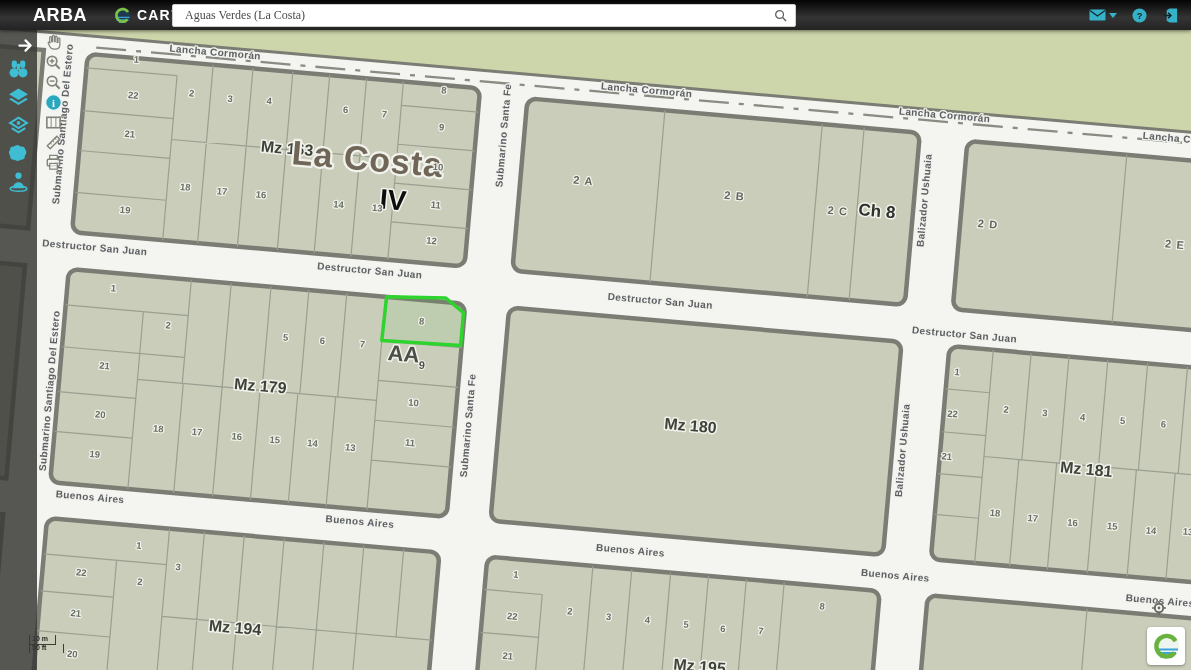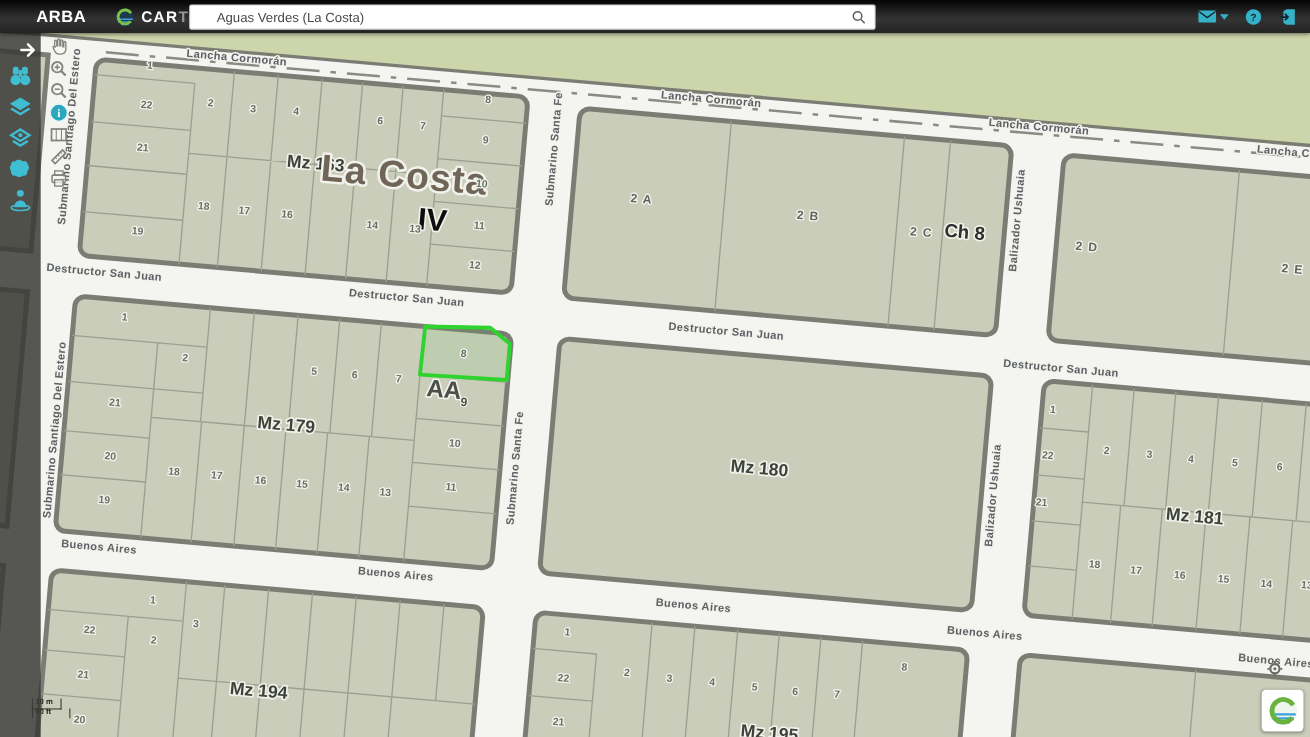--- a/index.html
+++ b/index.html
@@ -3,28 +3,28 @@
 <meta charset="utf-8">
 <style>
   html,body{margin:0;padding:0}
   body{width:1191px;height:670px;overflow:hidden;position:relative;
        font-family:"Liberation Sans",sans-serif;background:#f4f4f1}
 
   
   #topbar{position:absolute;left:0;top:0;width:1191px;height:30px;z-index:40;
           background:linear-gradient(180deg,#040404,#343434 58%,#232323);
           box-shadow:0 1px 4px rgba(0,0,0,.55);display:flex;align-items:center}
-  .brand{color:#fff;font-weight:bold;font-size:15px;margin-left:33px;letter-spacing:.5px}
+  .brand{color:#fff;font-weight:bold;font-size:18px;margin-left:33px;letter-spacing:.5px}
   .carto{display:flex;align-items:center;margin-left:26px;gap:5px}
   .carto-text{font-size:14px;font-weight:bold;letter-spacing:1.2px;color:#fff}
   .carto-text .dim{color:#969696;font-style:normal}
   .searchbox{position:absolute;left:172px;top:4px;width:622px;height:21px;background:#fff;
              border-radius:2px;border:1px solid #cfcfcf;display:flex;align-items:center}
   .searchbox input{flex:1;border:none;outline:none;background:transparent;font-size:12px;
-                   color:#4a4a4a;padding:0 24px;font-family:Liberation Sans, sans-serif}
+                   color:#4a4a4a;padding:0 12px;font-family:Liberation Serif, serif}
   .searchbox svg{margin-right:8px;flex:0 0 auto}
   .tb-icons{position:absolute;right:12px;top:0;height:30px;display:flex;align-items:center;gap:15px}
   .tb-ic{display:flex;align-items:center;gap:3px;cursor:pointer}
   .caret{width:0;height:0;border-left:4px solid transparent;border-right:4px solid transparent;
          border-top:5px solid #35b2c8}
 
   
   #map{position:absolute;left:0;top:0;z-index:1}
   .blk{fill:#c9cdb9;stroke:#7b7c73;stroke-width:4.5}
   .open{fill:#cdd5ab}

